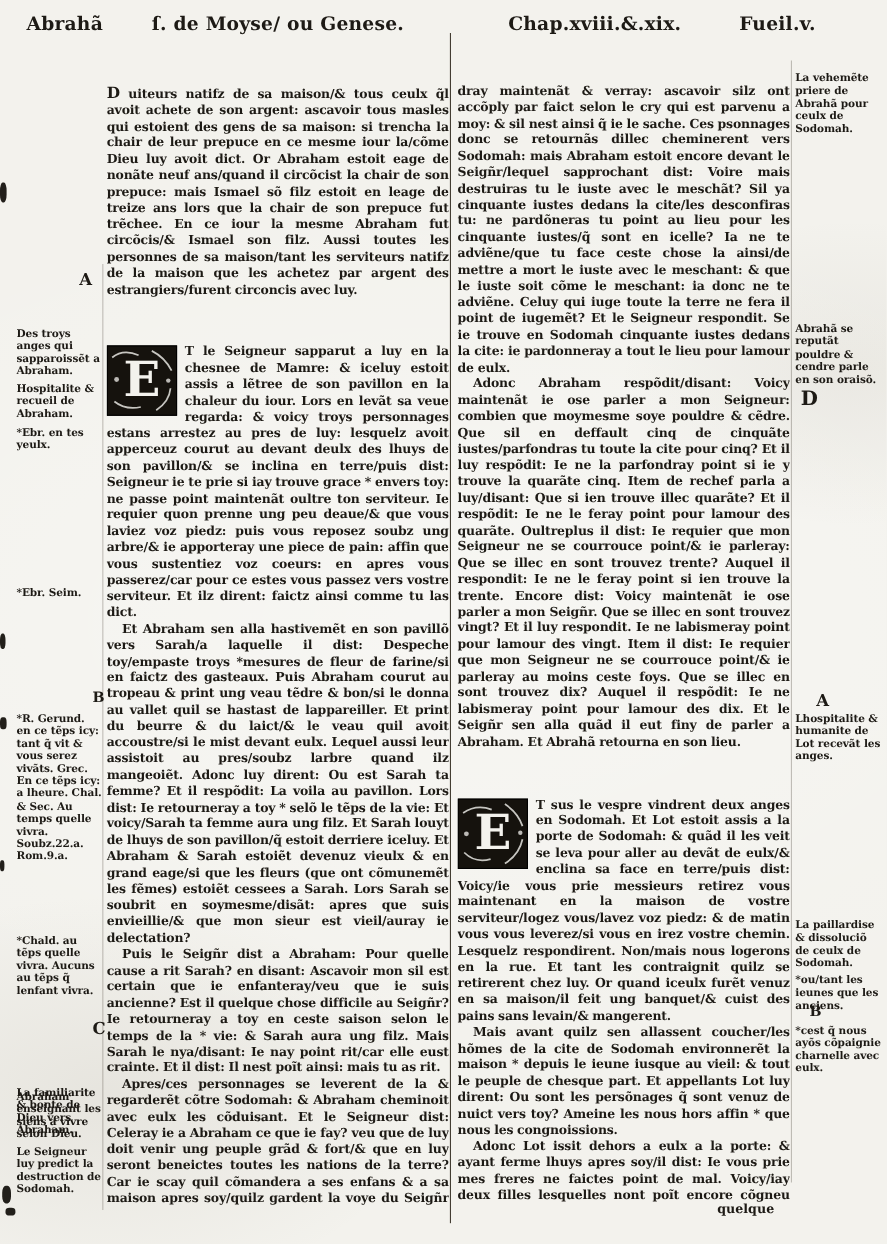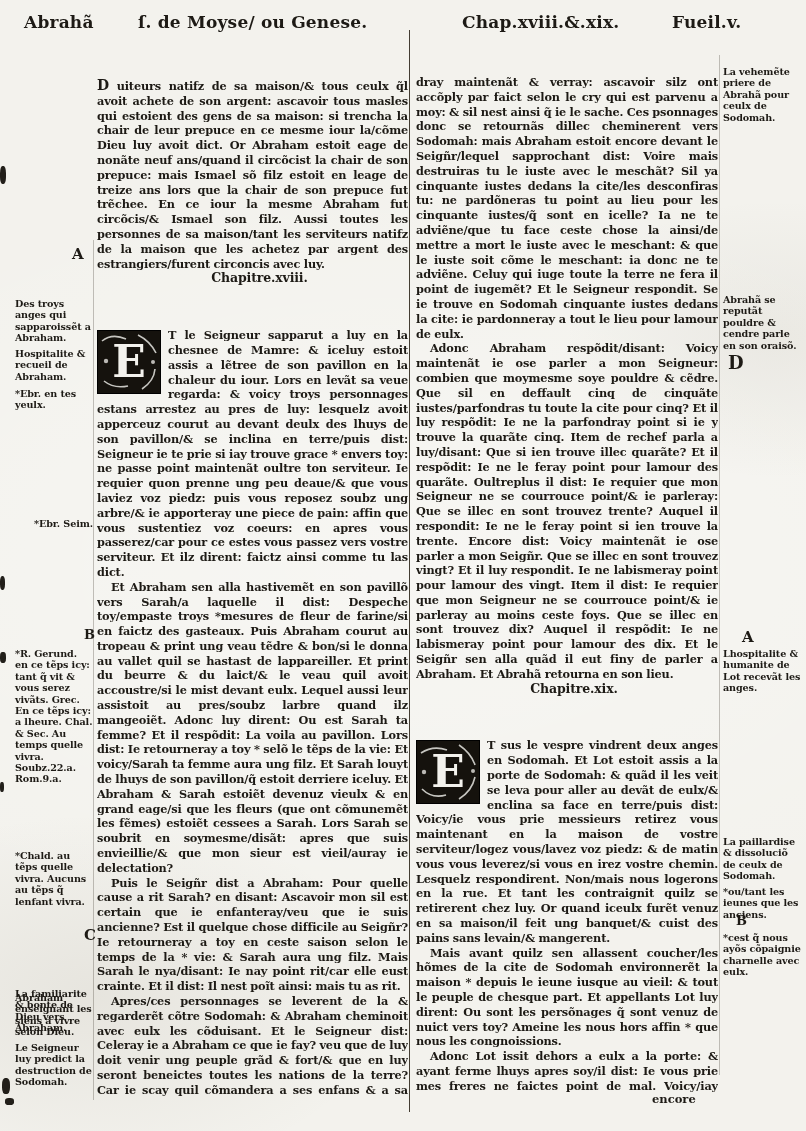--- a/index.html
+++ b/index.html
@@ -58,64 +58,62 @@
 <div class="hdr" style="left:138px;">ſ. de Moyse/ ou Genese.</div>
 <div class="hdr" style="left:462px;">Chap.xviii.&amp;.xix.</div>
 <div class="hdr" style="left:672px;">Fueil.v.</div>
 
 <div class="vrule" style="left:409px;top:30px;height:1082px;"></div>
 <div class="vrule faint" style="left:93px;top:240px;height:860px;"></div>
 <div class="vrule faint" style="left:719px;top:55px;height:1020px;"></div>
 
 <div class="col" style="left:97px;top:36px;width:311px;height:1062px;">
   <p class="noindent"><span class="marker">D</span> <span>uiteurs natifz de sa maison/&amp; tous ceulx q̃l avoit achete de son argent: ascavoir tous masles qui estoient des gens de sa maison: si trencha la chair de leur prepuce en ce mesme iour la/cõme Dieu luy avoit dict. Or Abraham estoit eage de nonãte neuf ans/quand il circõcist la chair de son prepuce: mais Ismael sõ filz estoit en leage de treize ans lors que la chair de son prepuce fut trẽchee. En ce iour la mesme Abraham fut circõcis/&amp; Ismael son filz. Aussi toutes les personnes de sa maison/tant les serviteurs natifz de la maison que les achetez par argent des estrangiers/furent circoncis avec luy.</span></p>
-  <p class="chap-head">Chapitre.xviii.</p>
   <p class="noindent">
     <span class="dropcap">
       <svg viewBox="0 0 62 62">
         <path d="M4 10 Q14 2 28 8 M40 4 Q52 10 58 22 M6 50 Q16 58 30 55 M44 58 Q56 50 57 38" stroke="#f3f2ed" stroke-width="1.6" fill="none" opacity=".8"></path>
         <circle cx="8" cy="30" r="2.2" fill="#f3f2ed" opacity=".75"></circle>
         <circle cx="55" cy="31" r="2" fill="#f3f2ed" opacity=".75"></circle>
       </svg>
       <span class="letter">E</span>
     </span>
     <span>T le Seigneur sapparut a luy en la chesnee de Mamre: &amp; iceluy estoit assis a lẽtree de son pavillon en la chaleur du iour. Lors en levãt sa veue regarda: &amp; voicy troys personnages estans arrestez au pres de luy: lesquelz avoit apperceuz courut au devant deulx des lhuys de son pavillon/&amp; se inclina en terre/puis dist: Seigneur ie te prie si iay trouve grace * envers toy: ne passe point maintenãt oultre ton serviteur. Ie requier quon prenne ung peu deaue/&amp; que vous laviez voz piedz: puis vous reposez soubz ung arbre/&amp; ie apporteray une piece de pain: affin que vous sustentiez voz coeurs: en apres vous passerez/car pour ce estes vous passez vers vostre serviteur. Et ilz dirent: faictz ainsi comme tu las dict.</span>
   </p>
   <p>Et Abraham sen alla hastivemẽt en son pavillõ vers Sarah/a laquelle il dist: Despeche toy/empaste troys *mesures de fleur de farine/si en faictz des gasteaux. Puis Abraham courut au tropeau &amp; print ung veau tẽdre &amp; bon/si le donna au vallet quil se hastast de lappareiller. Et print du beurre &amp; du laict/&amp; le veau quil avoit accoustre/si le mist devant eulx. Lequel aussi leur assistoit au pres/soubz larbre quand ilz mangeoiẽt. Adonc luy dirent: Ou est Sarah ta femme? Et il respõdit: La voila au pavillon. Lors dist: Ie retourneray a toy * selõ le tẽps de la vie: Et voicy/Sarah ta femme aura ung filz. Et Sarah louyt de lhuys de son pavillon/q̃ estoit derriere iceluy. Et Abraham &amp; Sarah estoiẽt devenuz vieulx &amp; en grand eage/si que les fleurs (que ont cõmunemẽt les fẽmes) estoiẽt cessees a Sarah. Lors Sarah se soubrit en soymesme/disãt: apres que suis envieillie/&amp; que mon sieur est vieil/auray ie delectation?</p>
   <p>Puis le Seigñr dist a Abraham: Pour quelle cause a rit Sarah? en disant: Ascavoir mon sil est certain que ie enfanteray/veu que ie suis ancienne? Est il quelque chose difficile au Seigñr? Ie retourneray a toy en ceste saison selon le temps de la * vie: &amp; Sarah aura ung filz. Mais Sarah le nya/disant: Ie nay point rit/car elle eust crainte. Et il dist: Il nest poĩt ainsi: mais tu as rit.</p>
   <p>Apres/ces personnages se leverent de la &amp; regarderẽt cõtre Sodomah: &amp; Abraham cheminoit avec eulx les cõduisant. Et le Seigneur dist: Celeray ie a Abraham ce que ie fay? veu que de luy doit venir ung peuple grãd &amp; fort/&amp; que en luy seront beneictes toutes les nations de la terre? Car ie scay quil cõmandera a ses enfans &amp; a sa maison apres soy/quilz gardent la voye du Seigñr pour faire iustice/&amp; iugemẽt: affin que le Seigneur face venir a Abraham ce quil avoit predict de luy.</p>
   <p>Le Seigneur donc dist: Le cry de Sodomah &amp; Amorah est multiplie/&amp; leur peche est moult grief. Ie descen</p>
 </div>
 
 <div class="col" style="left:416px;top:33px;width:302px;height:1062px;">
   <p class="noindent">dray maintenãt &amp; verray: ascavoir silz ont accõply par faict selon le cry qui est parvenu a moy: &amp; sil nest ainsi q̃ ie le sache. Ces psonnages donc se retournãs dillec cheminerent vers Sodomah: mais Abraham estoit encore devant le Seigñr/lequel sapprochant dist: Voire mais destruiras tu le iuste avec le meschãt? Sil ya cinquante iustes dedans la cite/les desconfiras tu: ne pardõneras tu point au lieu pour les cinquante iustes/q̃ sont en icelle? Ia ne te adviẽne/que tu face ceste chose la ainsi/de mettre a mort le iuste avec le meschant: &amp; que le iuste soit cõme le meschant: ia donc ne te adviẽne. Celuy qui iuge toute la terre ne fera il point de iugemẽt? Et le Seigneur respondit. Se ie trouve en Sodomah cinquante iustes dedans la cite: ie pardonneray a tout le lieu pour lamour de eulx.</p>
   <p>Adonc Abraham respõdit/disant: Voicy maintenãt ie ose parler a mon Seigneur: combien que moymesme soye pouldre &amp; cẽdre. Que sil en deffault cinq de cinquãte iustes/parfondras tu toute la cite pour cinq? Et il luy respõdit: Ie ne la parfondray point si ie y trouve la quarãte cinq. Item de rechef parla a luy/disant: Que si ien trouve illec quarãte? Et il respõdit: Ie ne le feray point pour lamour des quarãte. Oultreplus il dist: Ie requier que mon Seigneur ne se courrouce point/&amp; ie parleray: Que se illec en sont trouvez trente? Auquel il respondit: Ie ne le feray point si ien trouve la trente. Encore dist: Voicy maintenãt ie ose parler a mon Seigñr. Que se illec en sont trouvez vingt? Et il luy respondit. Ie ne labismeray point pour lamour des vingt. Item il dist: Ie requier que mon Seigneur ne se courrouce point/&amp; ie parleray au moins ceste foys. Que se illec en sont trouvez dix? Auquel il respõdit: Ie ne labismeray point pour lamour des dix. Et le Seigñr sen alla quãd il eut finy de parler a Abraham. Et Abrahã retourna en son lieu.</p>
-  <p class="chap-head">Chapitre.xix.</p>
   <p class="noindent">
     <span class="dropcap">
       <svg viewBox="0 0 62 62">
         <path d="M4 12 Q16 4 30 9 M42 4 Q54 12 58 24 M5 48 Q15 58 29 54 M42 58 Q55 50 58 36" stroke="#f3f2ed" stroke-width="1.6" fill="none" opacity=".8"></path>
         <circle cx="7" cy="31" r="2.2" fill="#f3f2ed" opacity=".75"></circle>
         <circle cx="56" cy="30" r="2" fill="#f3f2ed" opacity=".75"></circle>
       </svg>
       <span class="letter">E</span>
     </span>
     <span>T sus le vespre vindrent deux anges en Sodomah. Et Lot estoit assis a la porte de Sodomah: &amp; quãd il les veit se leva pour aller au devãt de eulx/&amp; enclina sa face en terre/puis dist: Voicy/ie vous prie messieurs retirez vous maintenant en la maison de vostre serviteur/logez vous/lavez voz piedz: &amp; de matin vous vous leverez/si vous en irez vostre chemin. Lesquelz respondirent. Non/mais nous logerons en la rue. Et tant les contraignit quilz se retirerent chez luy. Or quand iceulx furẽt venuz en sa maison/il feit ung banquet/&amp; cuist des pains sans levain/&amp; mangerent.</span>
   </p>
   <p>Mais avant quilz sen allassent coucher/les hõmes de la cite de Sodomah environnerẽt la maison * depuis le ieune iusque au vieil: &amp; tout le peuple de chesque part. Et appellants Lot luy dirent: Ou sont les persõnages q̃ sont venuz de nuict vers toy? Ameine les nous hors affin * que nous les congnoissions.</p>
   <p>Adonc Lot issit dehors a eulx a la porte: &amp; ayant ferme lhuys apres soy/il dist: Ie vous prie mes freres ne faictes point de mal. Voicy/iay deux filles lesquelles nont poĩt encore cõgneu dhõme: ie les vous ameneray si ferez delles cõme bon vous semblera. Moyennãt que ne faciez aucune chose a ces personnages: car ilz sont venuz soubz lombre de mon solier. Et ilz luy dirent: Approche toy en ca. Puis dirẽt: Cestuy seul est il venu</p>
 </div>
 
-<div class="catchword" style="left:652px;top:1092px;">encore</div>
+<div class="catchword" style="left:652px;top:1092px;">quelque</div>
 
 <div class="sec-letter" style="left:72px;top:247px;">A</div>
 <div class="mnote mnote-left" style="top:262px;margin-top:36px;">Des troys anges qui sapparoissẽt a Abraham.</div>
 <div class="mnote mnote-left" style="top:348px;">Hospitalite &amp; recueil de Abraham.</div>
 <div class="mnote mnote-left" style="top:388px;">*Ebr. en tes yeulx.</div>
-<div class="mnote mnote-left" style="top:518px;text-align:right;">*Ebr. Seim.</div>
+<div class="mnote mnote-left" style="top:534px;">*Ebr. Seim.</div>
 <div class="sec-letter" style="left:84px;top:628px;font-size:13px;">B</div>
 <div class="mnote mnote-left" style="top:648px;">*R. Gerund. en ce tẽps icy: tant q̃ vit &amp; vous serez vivãts. Grec. En ce tẽps icy: a lheure. Chal. &amp; Sec. Au temps quelle vivra. Soubz.22.a. Rom.9.a.</div>
 <div class="mnote mnote-left" style="top:850px;">*Chald. au tẽps quelle vivra. Aucuns au tẽps q̃ lenfant vivra.</div>
 <div class="sec-letter" style="left:84px;top:928px;">C</div>
 <div class="mnote mnote-left" style="top:988px;">La familiarite &amp; bonte de Dieu vers Abraham.</div>
 <div class="mnote mnote-left" style="top:992px;">Abraham enseignant les siens a vivre selon Dieu.</div>
 <div class="mnote mnote-left" style="top:1042px;">Le Seigneur luy predict la destruction de Sodomah.</div>
 
 <div class="mnote mnote-right" style="top:66px;">La vehemẽte priere de Abrahã pour ceulx de Sodomah.</div>
 <div class="mnote mnote-right" style="top:294px;">Abrahã se reputãt pouldre &amp; cendre parle en son oraisõ.</div>

